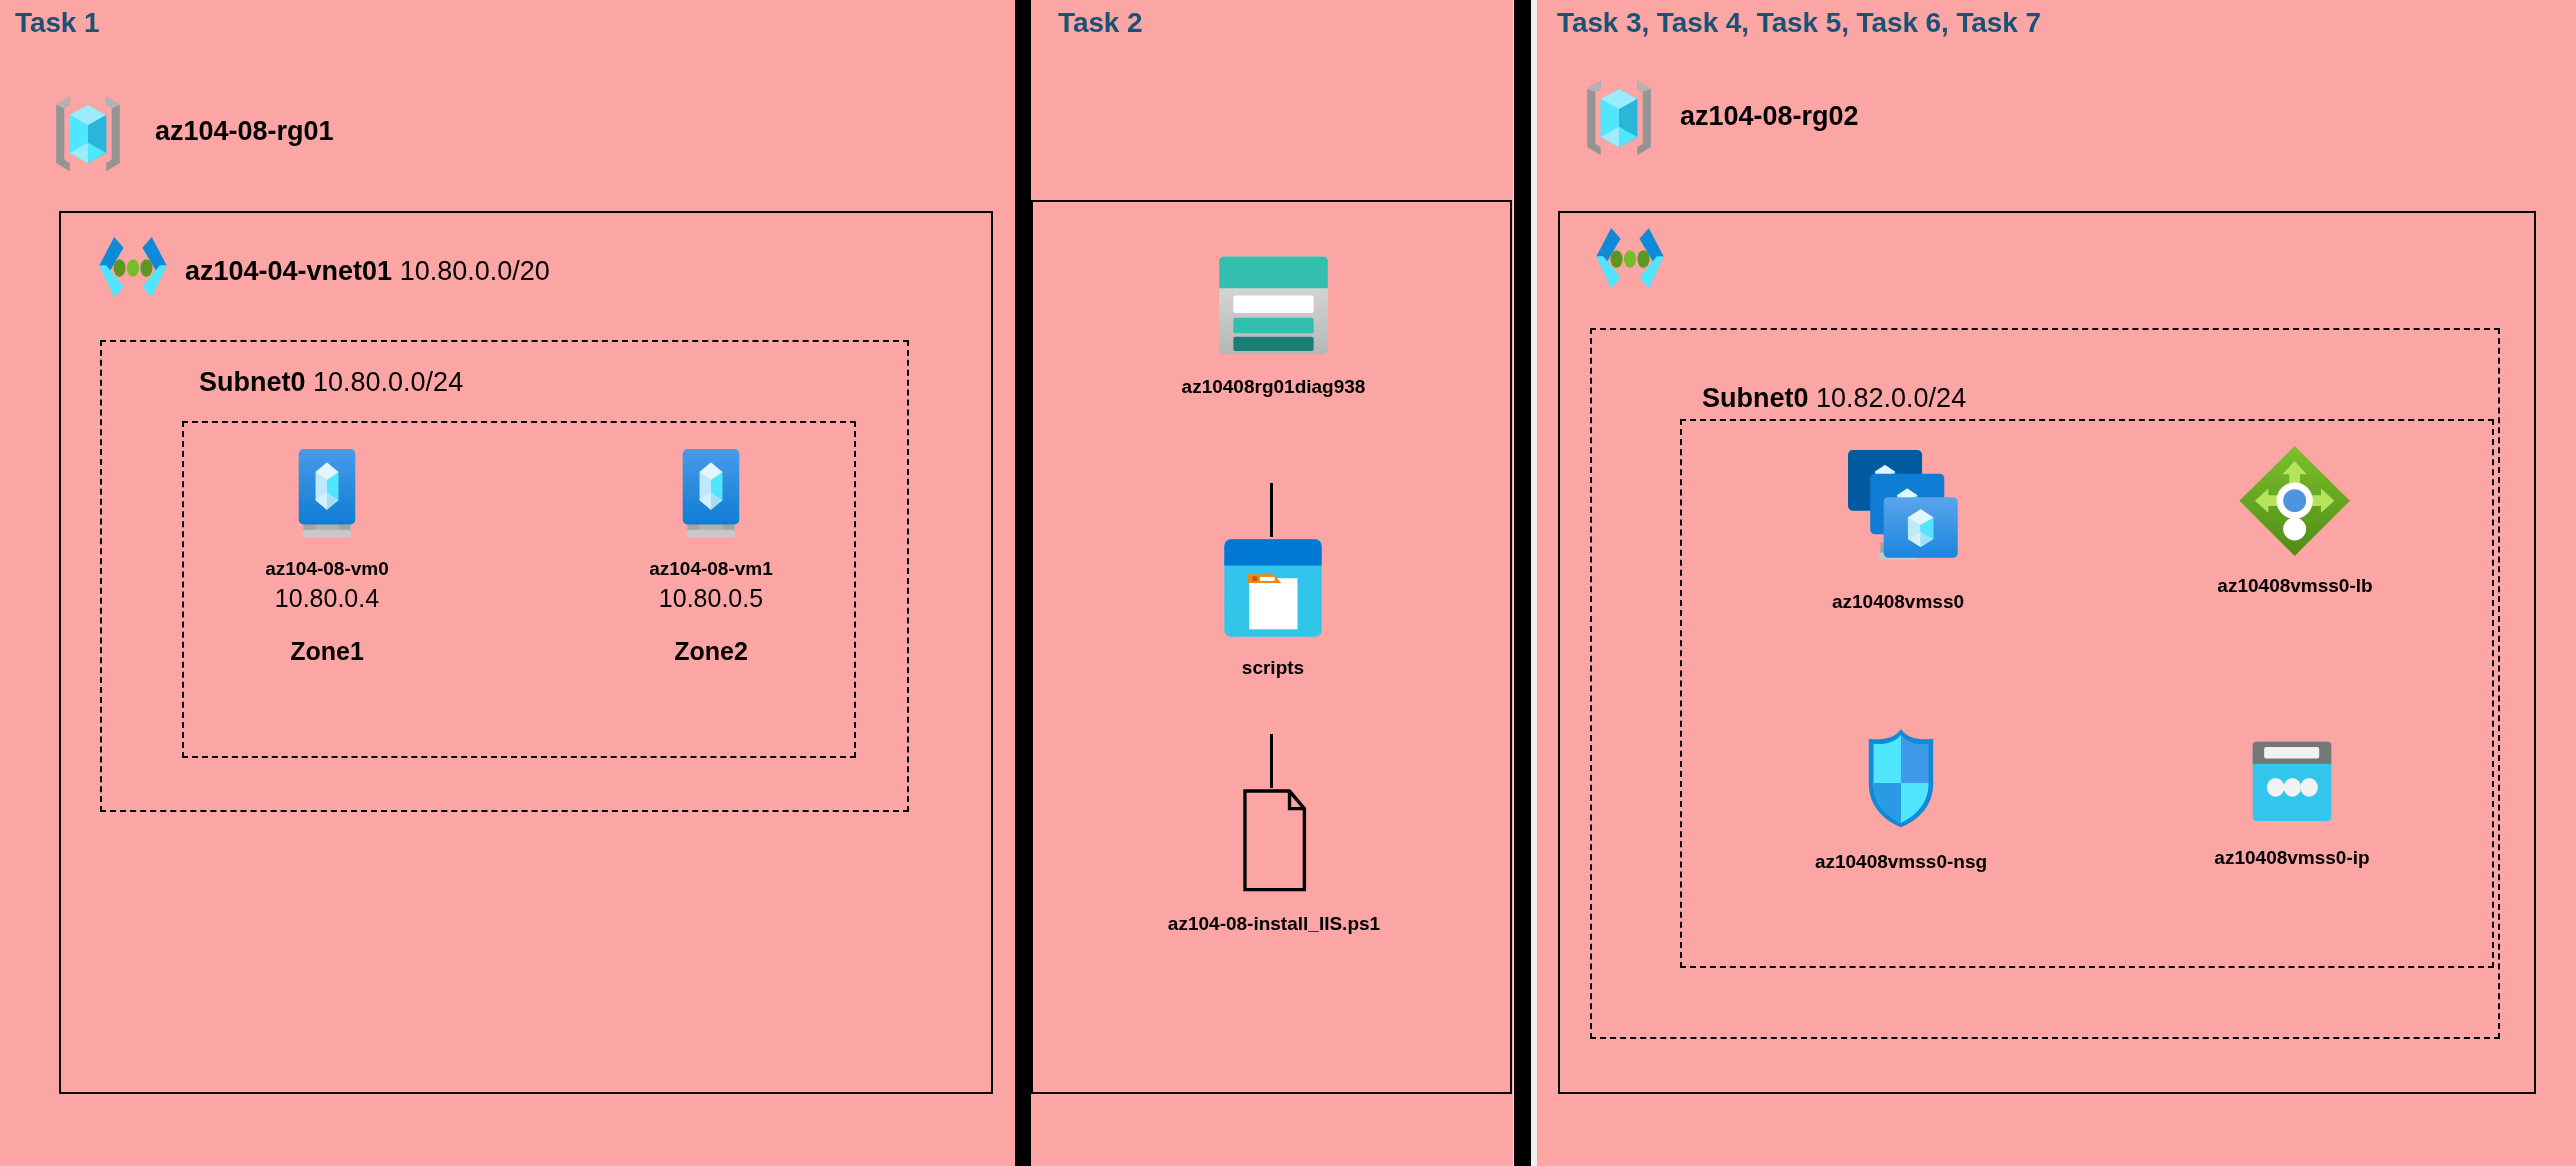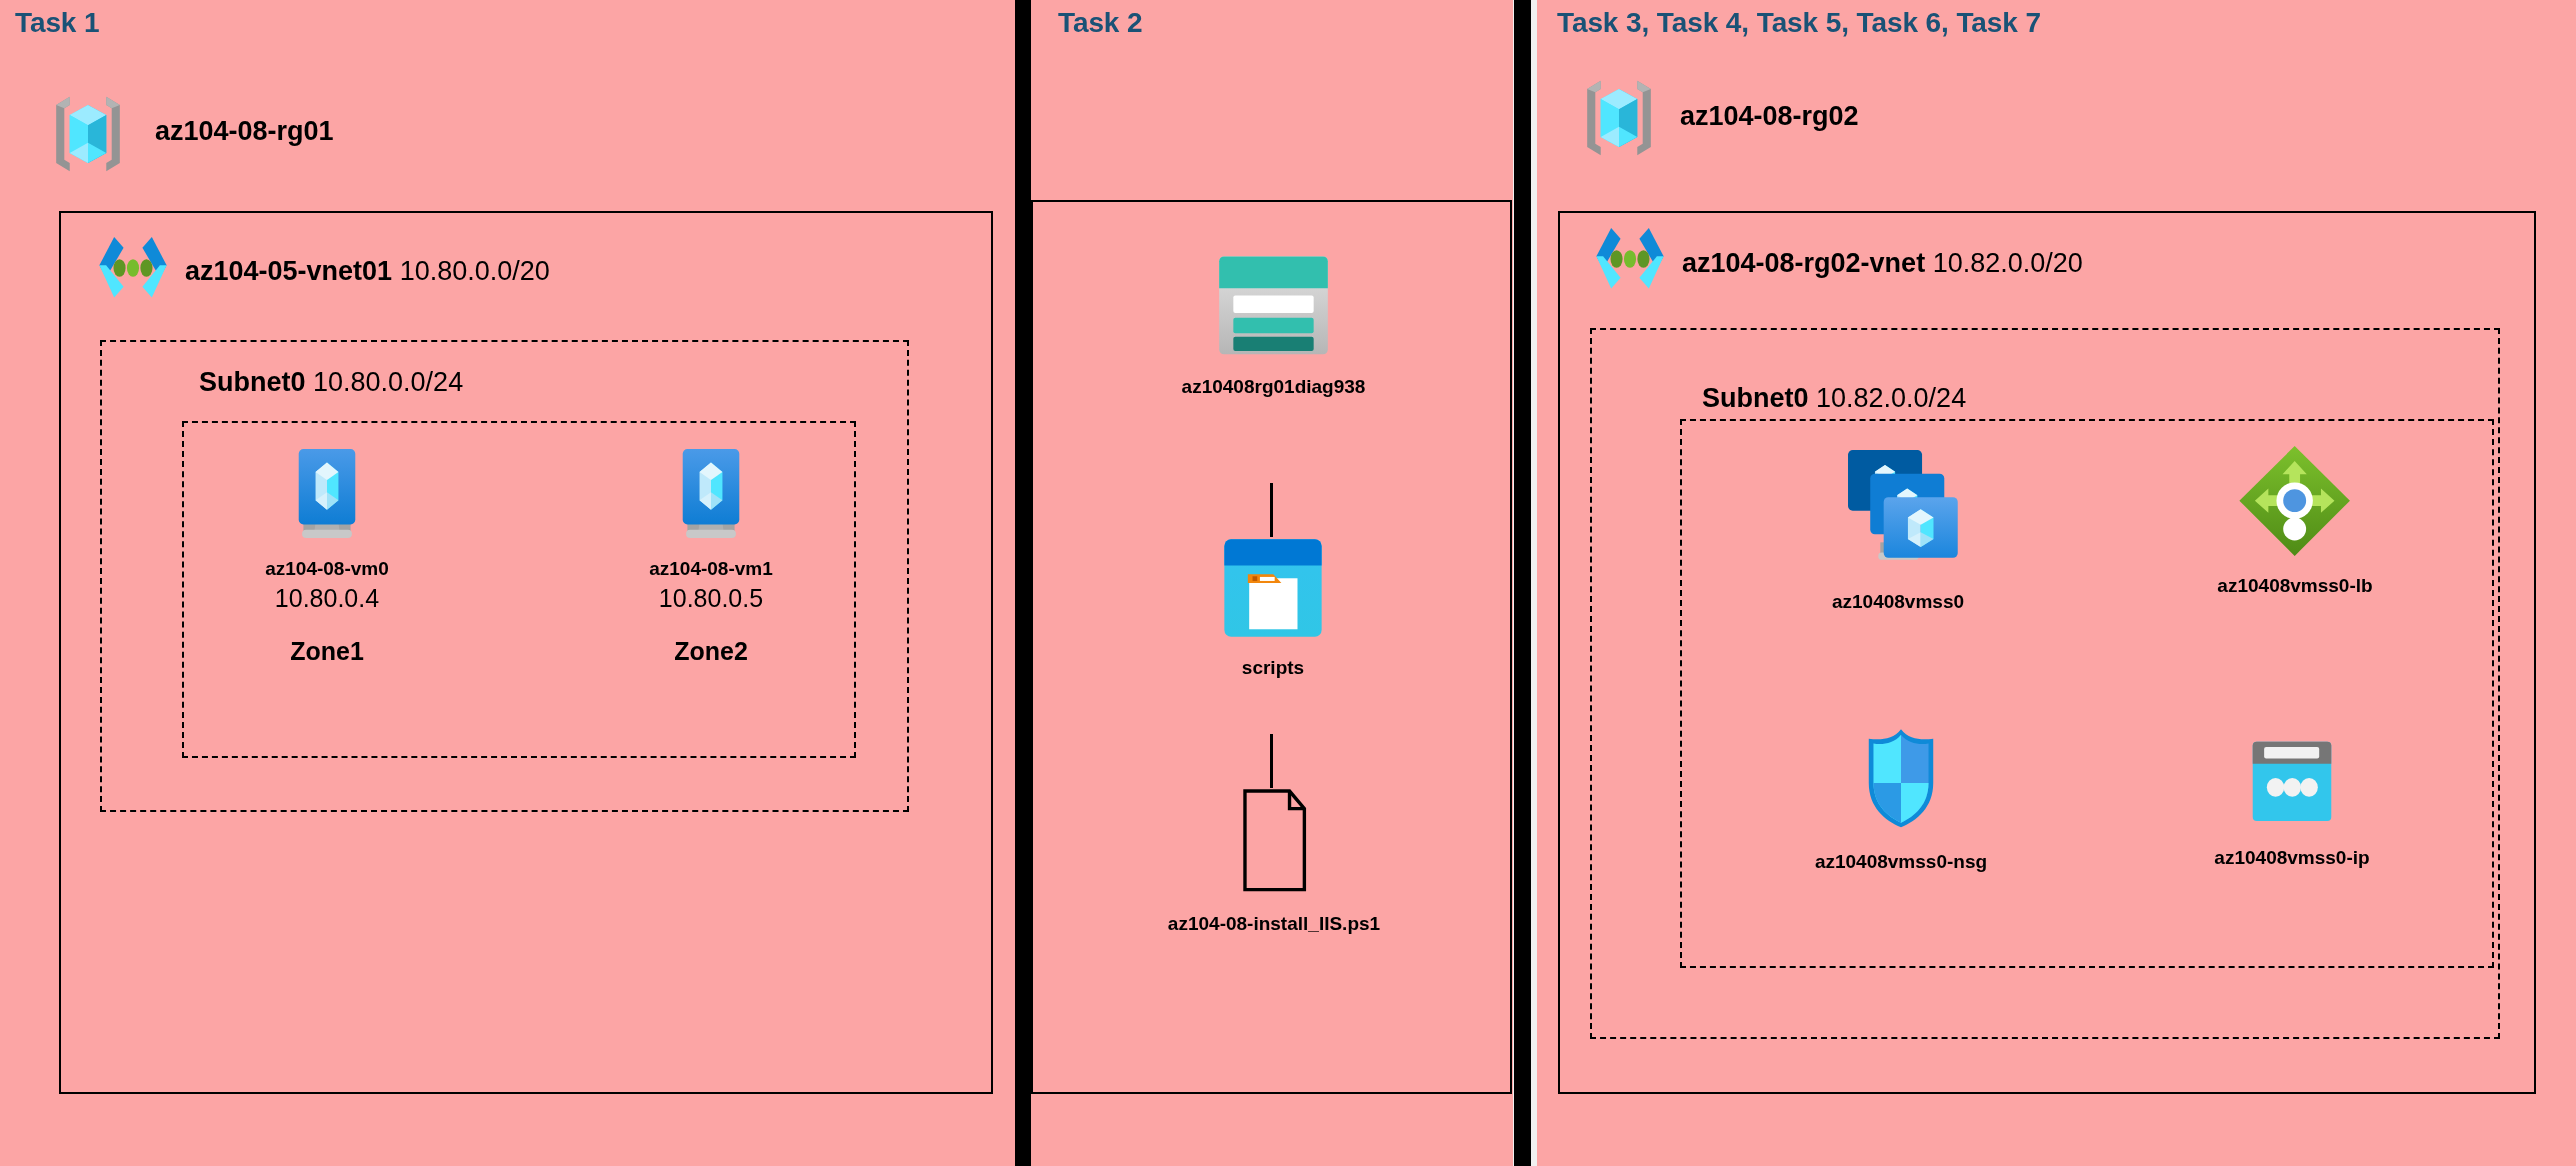--- a/index.html
+++ b/index.html
@@ -138,21 +138,21 @@
         <path d="M30 6 L8 48 L18 66 L44 22 Z" fill="#0f8ad8"></path>
         <path d="M8 48 L30 96 L44 80 L18 48 Z" fill="#50e6ff"></path>
         <path d="M86 6 L108 48 L98 66 L72 22 Z" fill="#0f8ad8"></path>
         <path d="M108 48 L86 96 L72 80 L98 48 Z" fill="#50e6ff"></path>
         <ellipse cx="38" cy="52" rx="9" ry="13" fill="#5e9624"></ellipse>
         <ellipse cx="58" cy="52" rx="9" ry="13" fill="#76bc2d"></ellipse>
         <ellipse cx="78" cy="52" rx="9" ry="13" fill="#5e9624"></ellipse>
       </svg>
     </div>
     <div class="res-label" style="left:185px; top:256px;">
-      <span class="name">az104-05-vnet01 </span>
+      <span class="name">az104-04-vnet01 </span>
       <span class="cidr">10.80.0.0/20</span>
     </div>
 
     <div class="dashed-box" style="left:100px; top:340px; width:809px; height:472px;"></div>
     <div class="res-label" style="left:199px; top:367px;">
       <span class="name">Subnet0 </span>
       <span class="cidr">10.80.0.0/24</span>
     </div>
 
     <div class="dashed-box" style="left:182px; top:421px; width:674px; height:337px;"></div>
@@ -301,24 +301,20 @@
       <svg width="78" height="74" viewBox="0 0 116 110" aria-hidden="true">
         <path d="M30 6 L8 48 L18 66 L44 22 Z" fill="#0f8ad8"></path>
         <path d="M8 48 L30 96 L44 80 L18 48 Z" fill="#50e6ff"></path>
         <path d="M86 6 L108 48 L98 66 L72 22 Z" fill="#0f8ad8"></path>
         <path d="M108 48 L86 96 L72 80 L98 48 Z" fill="#50e6ff"></path>
         <ellipse cx="38" cy="52" rx="9" ry="13" fill="#5e9624"></ellipse>
         <ellipse cx="58" cy="52" rx="9" ry="13" fill="#76bc2d"></ellipse>
         <ellipse cx="78" cy="52" rx="9" ry="13" fill="#5e9624"></ellipse>
       </svg>
     </div>
-    <div class="res-label" style="left:145px; top:248px;">
-      <span class="name">az104-08-rg02-vnet </span>
-      <span class="cidr">10.82.0.0/20</span>
-    </div>
 
     <div class="dashed-box" style="left:53px; top:328px; width:910px; height:711px;"></div>
     <div class="res-label" style="left:165px; top:359px;margin-top:24px;">
       <span class="name">Subnet0 </span>
       <span class="cidr">10.82.0.0/24</span>
     </div>
 
     <div class="dashed-box" style="left:143px; top:419px; width:814px; height:549px;"></div>
 
     <div class="node" style="left:216px; top:438px; width:290px;">

